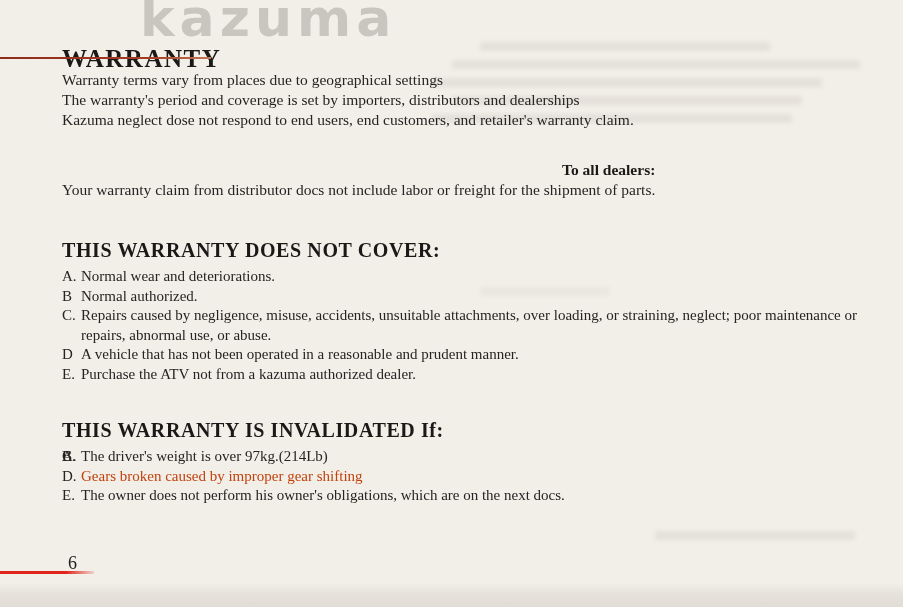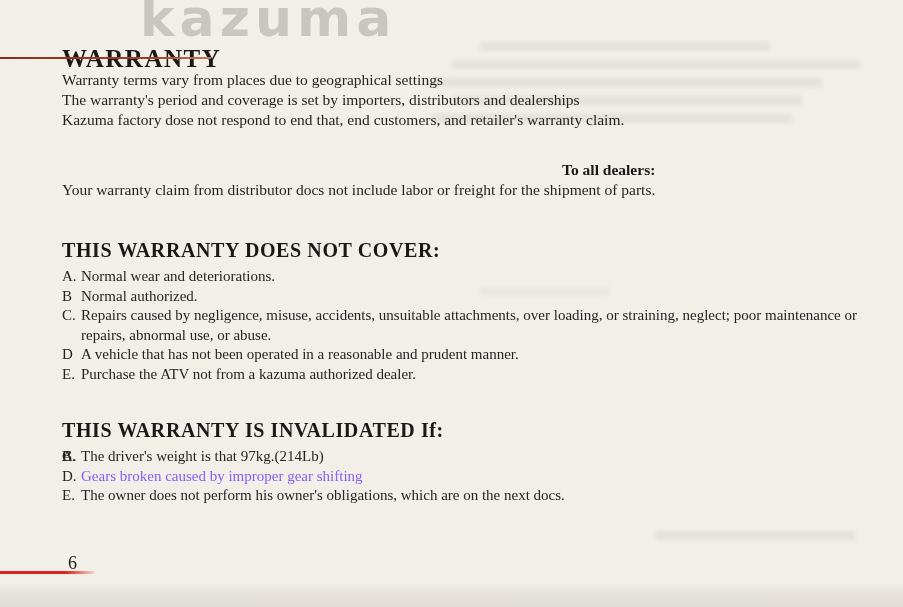--- a/index.html
+++ b/index.html
@@ -91,21 +91,21 @@
     position: relative;
     padding-left: 19px;
     white-space: nowrap;
   }
   .row.wrap { white-space: normal; }
   .row .lbl {
     position: absolute;
     left: 0;
     top: 0;
   }
-  .row.red .txt { color: #8b5cf6; margin-top: 42px; }
+  .row.red .txt { color: #c2410c; margin-top: 42px; }
   .page-number {
     position: absolute;
     left: 68px;
     top: 553px;
     font-size: 18px;
     color: #201e1c;
     z-index: 2;
   }
   .page-number-underline {
     position: absolute;
@@ -156,21 +156,21 @@
   <div class="smudge s5"></div>
   <div class="smudge s6"></div>
   <div class="smudge s7"></div>
 
   <h1 class="title">WARRANTY</h1>
   <div class="title-underline"></div>
 
   <div class="intro">
     <div>Warranty terms vary from places due to geographical settings</div>
     <div>The warranty's period and coverage is set by importers, distributors and dealerships</div>
-    <div>Kazuma factory dose not respond to end that, end customers, and retailer's warranty claim.</div>
+    <div>Kazuma neglect dose not respond to end users, end customers, and retailer's warranty claim.</div>
   </div>
 
   <div class="dealers">
     <div class="hd">To all dealers:</div>
     <div>Your warranty claim from distributor docs not include labor or freight for the shipment of parts.</div>
   </div>
 
   <h2 class="sec-heading" id="h-notcover">THIS WARRANTY DOES NOT COVER:</h2>
 
   <div class="list" id="list-notcover">
@@ -200,21 +200,21 @@
 
   <div class="list" id="list-invalid">
     <div class="row">
       <span class="lbl">A.</span>
     </div>
     <div class="row">
       <span class="lbl">B</span>
     </div>
     <div class="row">
       <span class="lbl">C.</span>
-      <span class="txt">The driver's weight is that 97kg.(214Lb)</span>
+      <span class="txt">The driver's weight is over 97kg.(214Lb)</span>
     </div>
     <div class="row red">
       <span class="lbl">D.</span>
       <span class="txt">Gears broken caused by improper gear shifting</span>
     </div>
     <div class="row">
       <span class="lbl">E.</span>
       <span class="txt">The owner does not perform his owner's obligations, which are on the next docs.</span>
     </div>
   </div>

